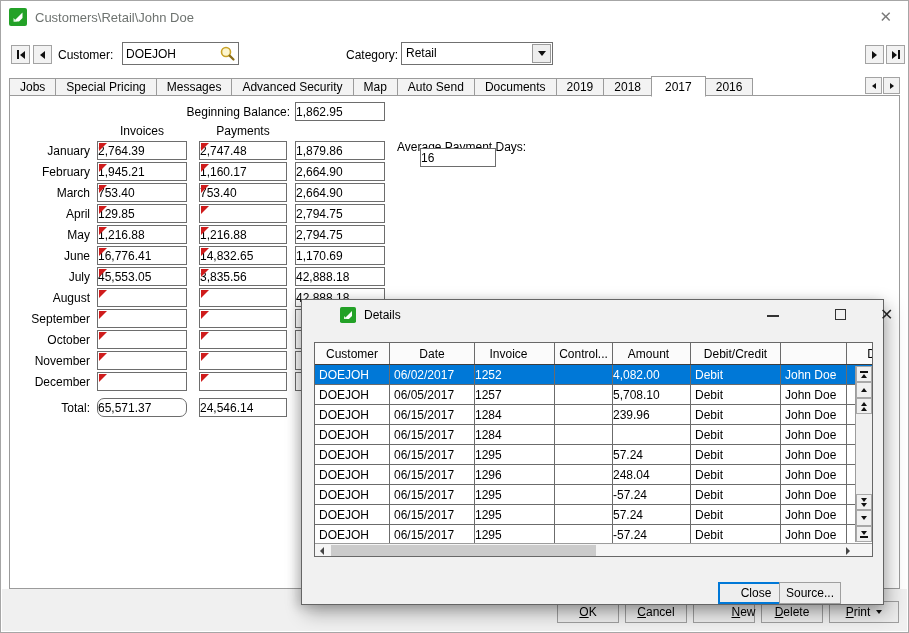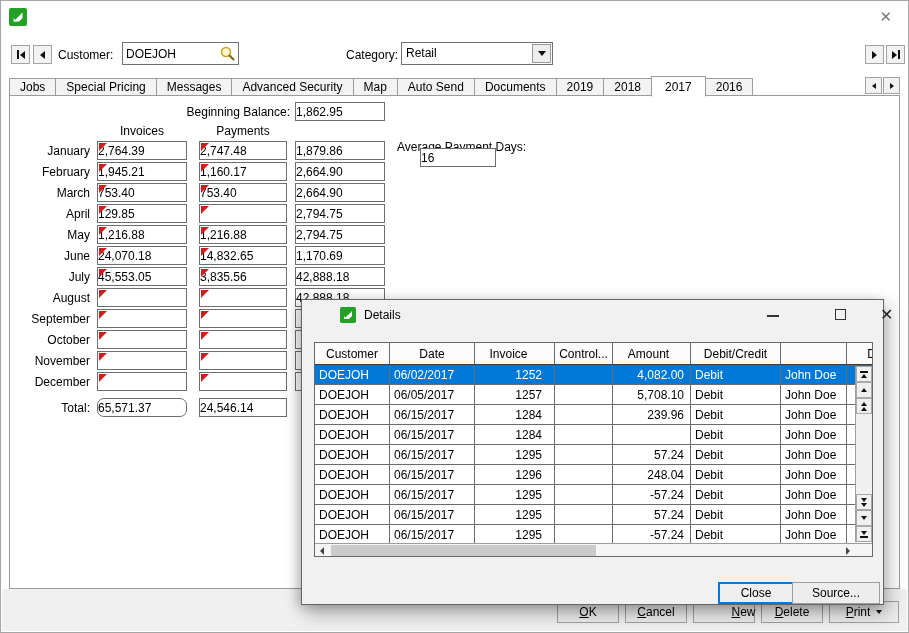--- a/index.html
+++ b/index.html
@@ -74,22 +74,22 @@
 
   .grid { position:absolute; left:12px; top:42px; width:559px; height:215px; background:#c2410c;
           border:1px solid #686868; overflow:hidden; }
   .ghead { display:flex; height:22px; background:#fbfbfb; border-bottom:1px solid #3d3d3d; }
   .hcell { display:flex; align-items:center; justify-content:center; border-right:1px solid #6b6b6b;
            overflow:hidden; white-space:nowrap; flex:none; }
   .grid-row { display:flex; height:20px; border-bottom:1px solid #6b6b6b; background:#fff; }
   .grid-row.selected { background:#0078d7; color:#fff; }
   .cell { flex:none; border-right:1px solid #6b6b6b; overflow:hidden; white-space:nowrap;
           padding-top:3px; padding-left:4px; }
-  .c0{width:75px} .c1{width:85px} .c2{width:80px; text-align:right; padding-left:0; padding-right:12px}
-  .c3{width:58px} .c4{width:78px; text-align:right; padding-left:0; padding-right:6px}
+  .c0{width:75px} .c1{width:85px} .c2{width:80px; padding-left:0; padding-right:12px}
+  .c3{width:58px} .c4{width:78px; padding-left:0; padding-right:6px}
   .c5{width:90px} .c6{width:66px} .c7{width:60px}
 
   .vscroll { position:absolute; top:23px; right:0; width:17px; bottom:14px; background:#f0f0f0;
              border-left:1px solid #9c9c9c; display:flex; flex-direction:column; }
   .sbtn { height:16px; flex:none; background:#f0f0f0; border:1px solid #a8a8a8;
           display:flex; flex-direction:column; align-items:center; justify-content:center; gap:1px; }
   .strack { flex:1; }
   .s-up   { width:0; height:0; border:3px solid transparent; border-bottom:4px solid #111; border-top:none; }
   .s-down { width:0; height:0; border:3px solid transparent; border-top:4px solid #111; border-bottom:none; }
   .s-bar  { width:8px; height:2px; background:#111; }
@@ -98,33 +98,34 @@
              border-top:1px solid #9c9c9c; }
   .h-arrow { position:absolute; top:2px; width:14px; height:9px; display:flex; align-items:center; justify-content:center; }
   .h-left-arrow  { left:0; }
   .h-right-arrow { right:17px; }
   .ht-left  { width:0; height:0; border:4px solid transparent; border-right:4px solid #444; border-left:none; }
   .ht-right { width:0; height:0; border:4px solid transparent; border-left:4px solid #444; border-right:none; }
   .hthumb { position:absolute; left:16px; top:1px; height:11px; width:265px; background:#cbcbcb; }
 
   .dlg-btn { position:absolute; top:282px; height:22px; }
   .btn-close-default { left:416px; width:76px; border:2px solid #0078d7; background:#eee; }
-  .btn-source { left:490px; width:88px; }
+  .btn-source { left:477px; width:62px; }
 </style>
 </head>
 <body>
 
 <div class="stage">
 
   <div class="titlebar">
     <svg class="app-icon" viewBox="0 0 18 18">
       <rect width="18" height="18" rx="2" fill="#23a127"></rect>
       <path d="M4.5 13.5 L13.5 4.5 L13.5 10 L10 13.5 Z" fill="#ffffff"></path>
       <path d="M4.5 13.5 L8 13.5 L4.5 10 Z" fill="#dff3df"></path>
     </svg>
+    <span class="title-text">Customers\Retail\John Doe</span>
     <span class="win-close">✕</span>
   </div>
 
   <div class="navbtn" style="left:10px; top:44px;">
     <span class="vbar"></span>
     <span class="t-left"></span>
   </div>
   <div class="navbtn" style="left:32px; top:44px;">
     <span class="t-left"></span>
   </div>
@@ -232,21 +233,21 @@
             <span class="val">1,216.88</span>
     </div>
     <div class="field f-bal bal">
             <span class="val">2,794.75</span>
           </div>
   </div>
         <div class="month-row" style="top: 150px;">
     <div class="month-label">June</div>
     <div class="field f-inv inv">
       <i class="flag"></i>
-            <span class="val">24,070.18</span>
+            <span class="val">16,776.41</span>
     </div>
     <div class="field f-pay pay">
       <i class="flag"></i>
             <span class="val">14,832.65</span>
     </div>
     <div class="field f-bal bal">
             <span class="val">1,170.69</span>
           </div>
   </div>
         <div class="month-row" style="top: 171px;">

